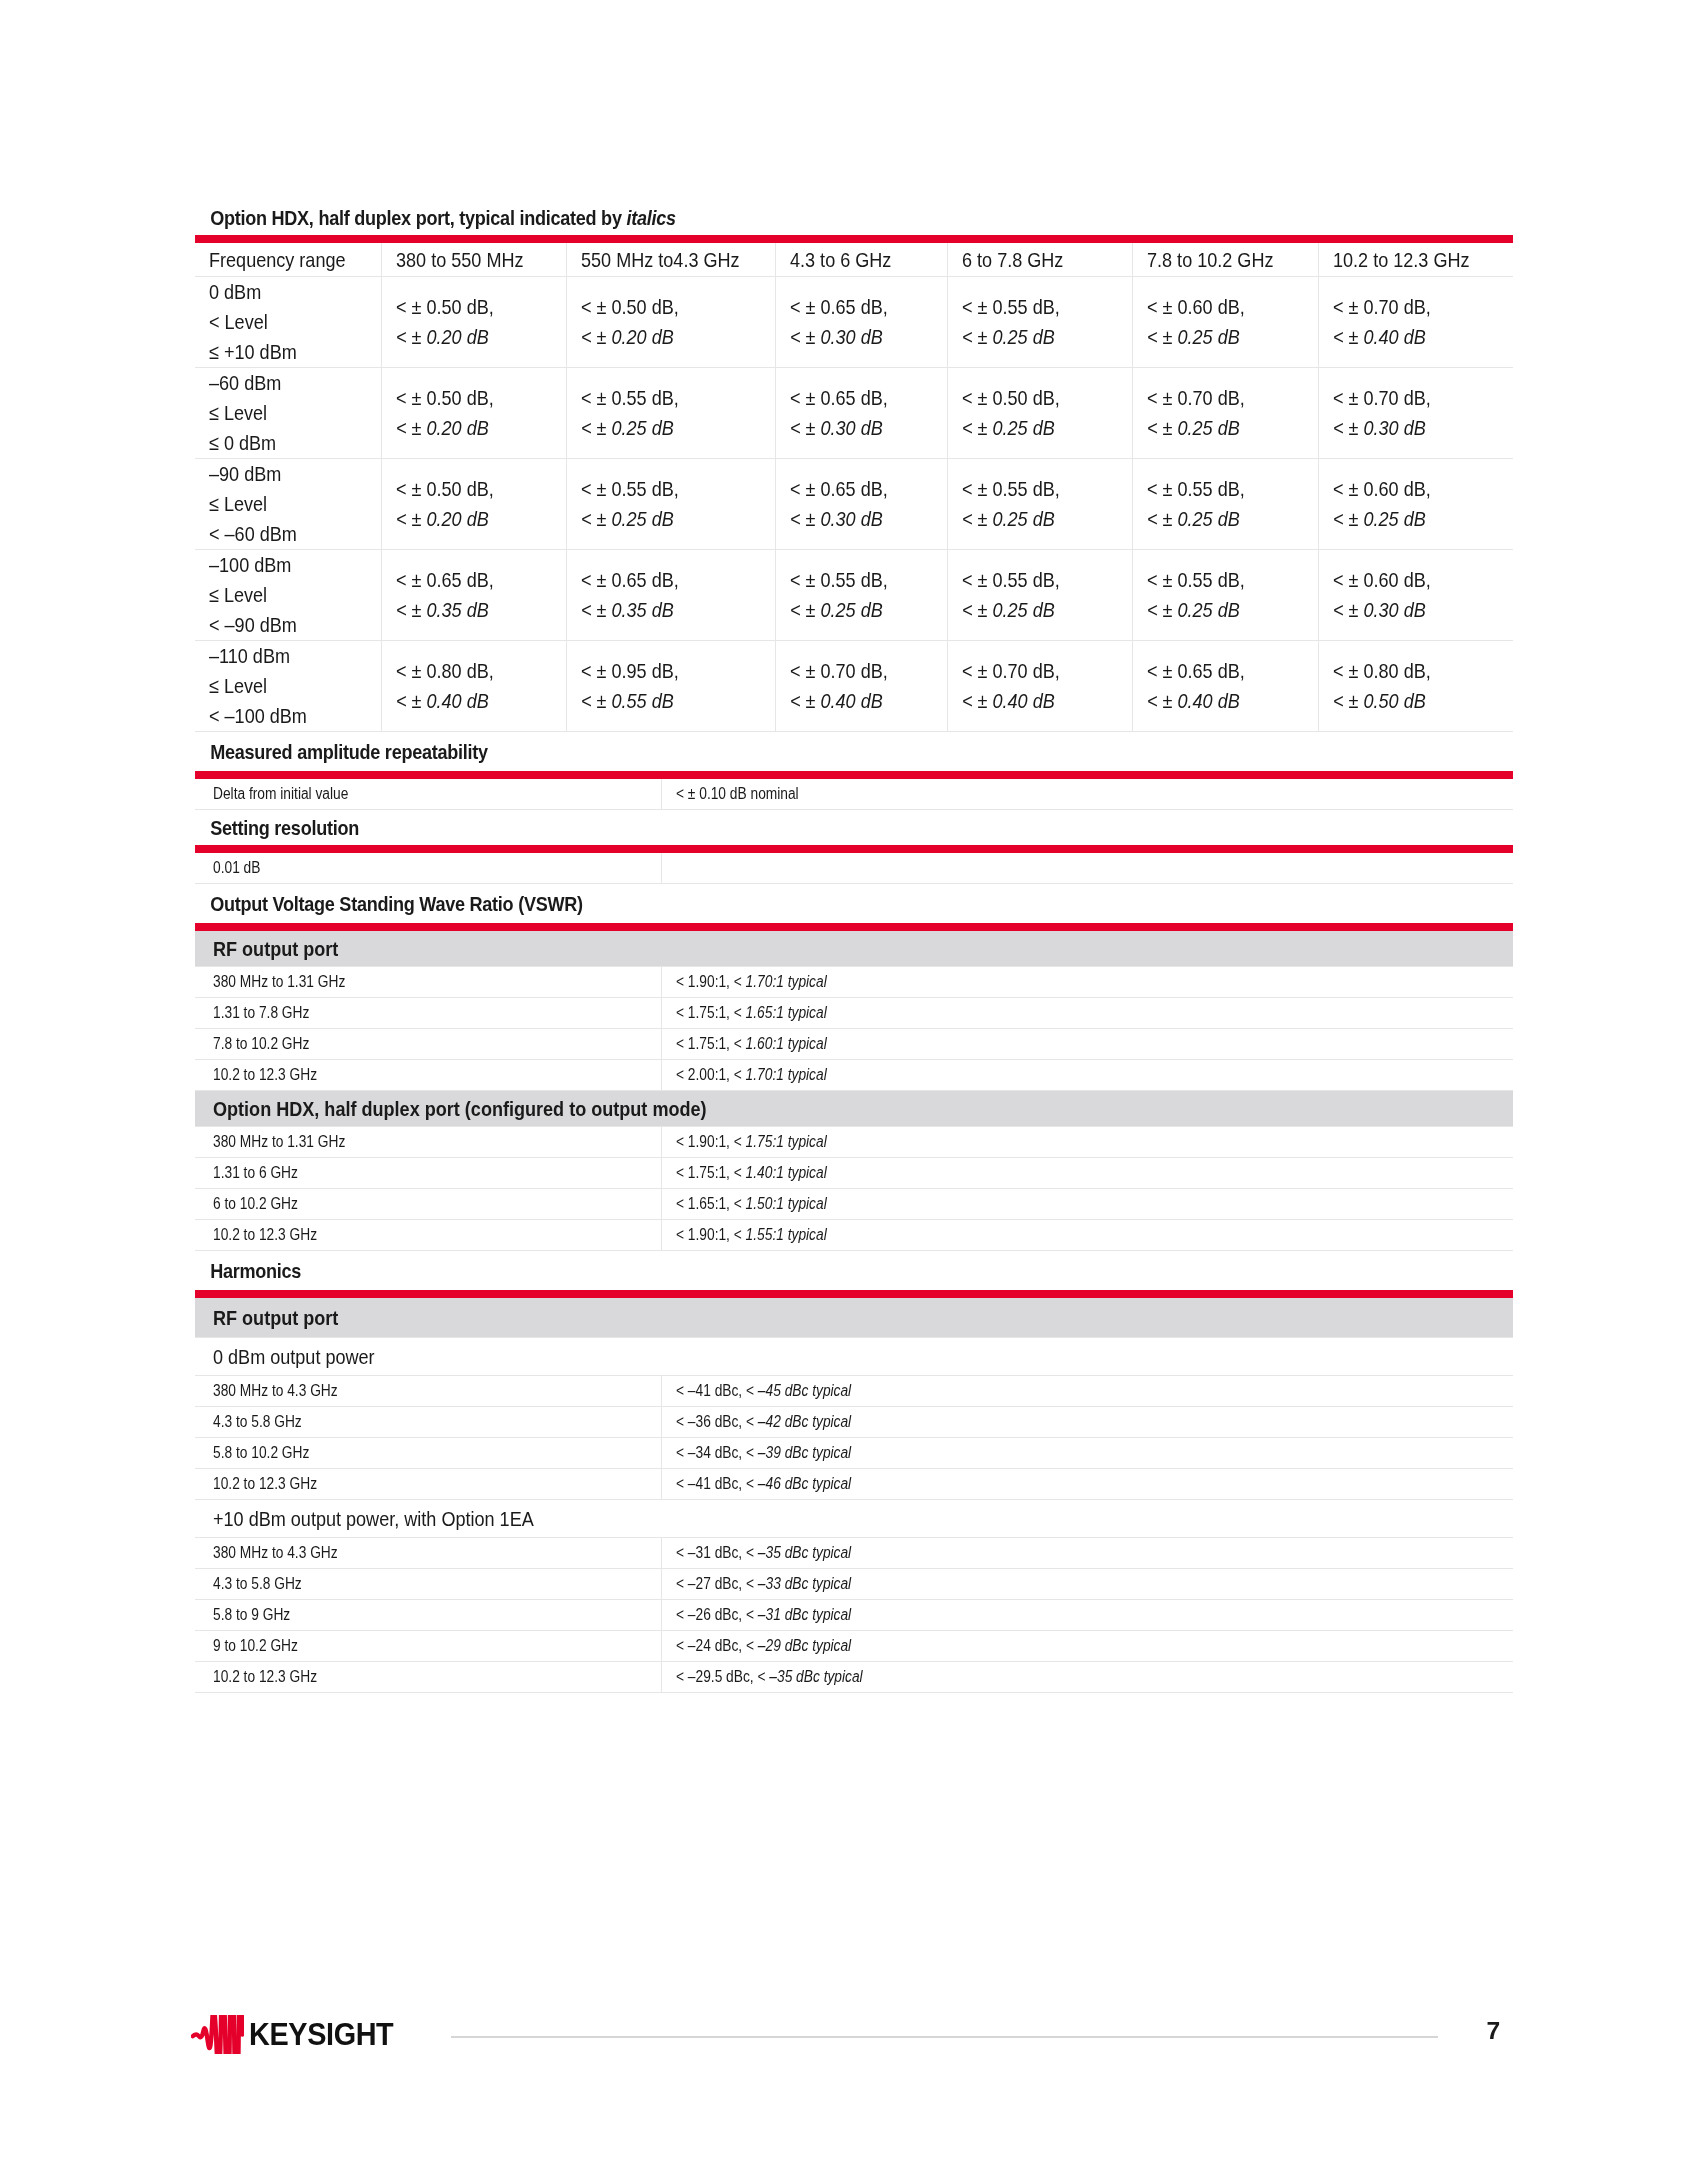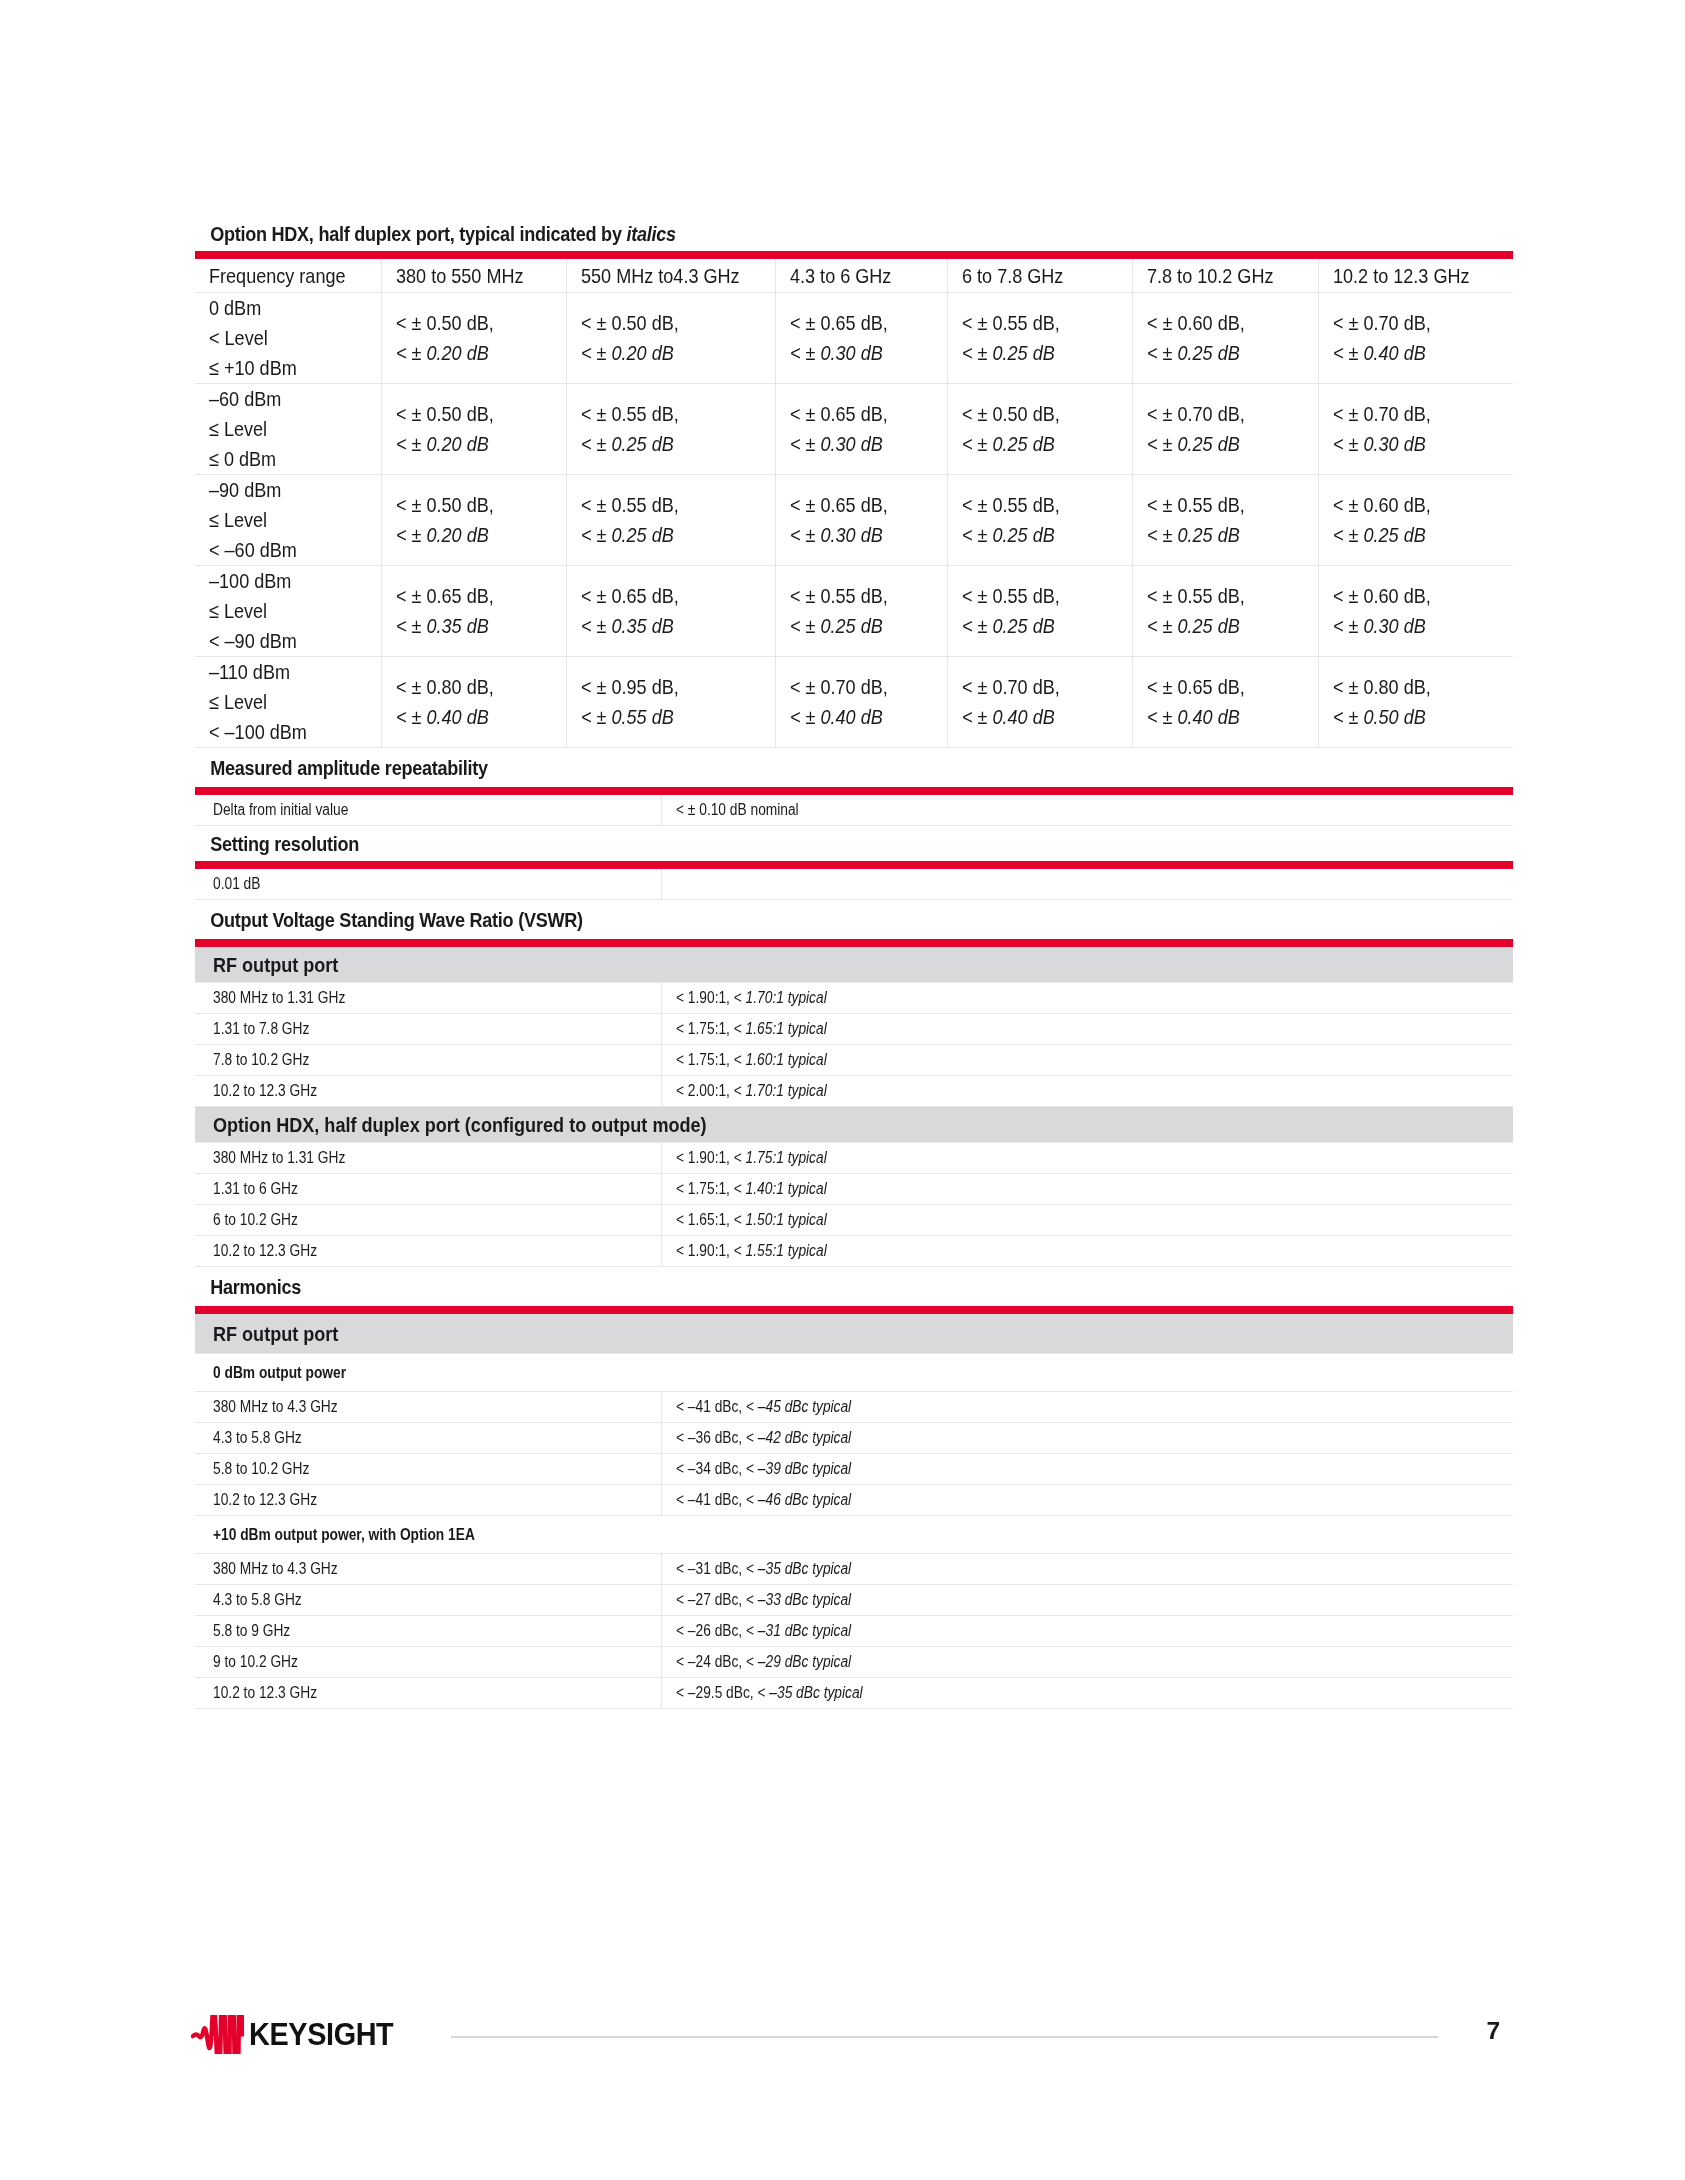--- a/index.html
+++ b/index.html
@@ -1,22 +1,22 @@
 <!DOCTYPE html>
 <html style="font-size:14px"><head>
 <meta charset="utf-8">
 <style>
   html, body { margin: 0; padding: 0; background: #ffffff; }
   body { width: 1685px; height: 2180px; position: relative; font-family: "Liberation Sans", sans-serif; color: #1a1a1a; }
-  .page { position: absolute; left: 195px; top: 16px; width: 1318px; }
+  .page { position: absolute; left: 195px; top: 0; width: 1318px; }
   .section-title { font-weight: bold; font-size: 21px; letter-spacing: -0.3px; padding: 0 0 0 17.6px; height: 35px; line-height: 35px; transform: scaleX(0.86); transform-origin: left center; white-space: nowrap; }
   .redbar { height: 8px; background: #e4002b; }
   .grayhead { background: #d9d9dc; font-weight: bold; font-size: 21px; height: 35px; line-height: 35px; padding-left: 17.6px; border-bottom: 1.8px solid #e6e6e6; }
   .grayhead span, .subhead span { display: inline-block; transform: scaleX(0.86); transform-origin: left center; white-space: nowrap; }
-  .subhead { font-weight: bold; font-size: 16px; height: 37px; line-height: 37px; padding-left: 17.6px; border-bottom: 1.8px solid #e6e6e6; }
+  .subhead { font-weight: normal; font-size: 21px; height: 37px; line-height: 37px; padding-left: 17.6px; border-bottom: 1.8px solid #e6e6e6; }
   .row2 { display: flex; height: 30px; line-height: 30px; border-bottom: 1.8px solid #e6e6e6; font-size: 16px; }
   .row2 .c1 { width: 467px; padding-left: 17.6px; border-right: 1.8px solid #e6e6e6; box-sizing: border-box; }
   .row2 .c2 { padding-left: 14px; }
   .row2 span.t { display: inline-block; transform: scaleX(0.86); transform-origin: left center; white-space: nowrap; }
   i, .it { font-style: italic; }
   table.hdx { border-collapse: collapse; width: 1318px; table-layout: fixed; font-size: 21px; }
   table.hdx td { border-right: 1.8px solid #e6e6e6; border-bottom: 1.8px solid #e6e6e6; padding: 0 0 0 14px; vertical-align: middle; }
   table.hdx td:last-child { border-right: none; }
   table.hdx tr.head td { height: 33px; line-height: 33px; }
   table.hdx tr.data td { height: 90px; line-height: 30px; }

